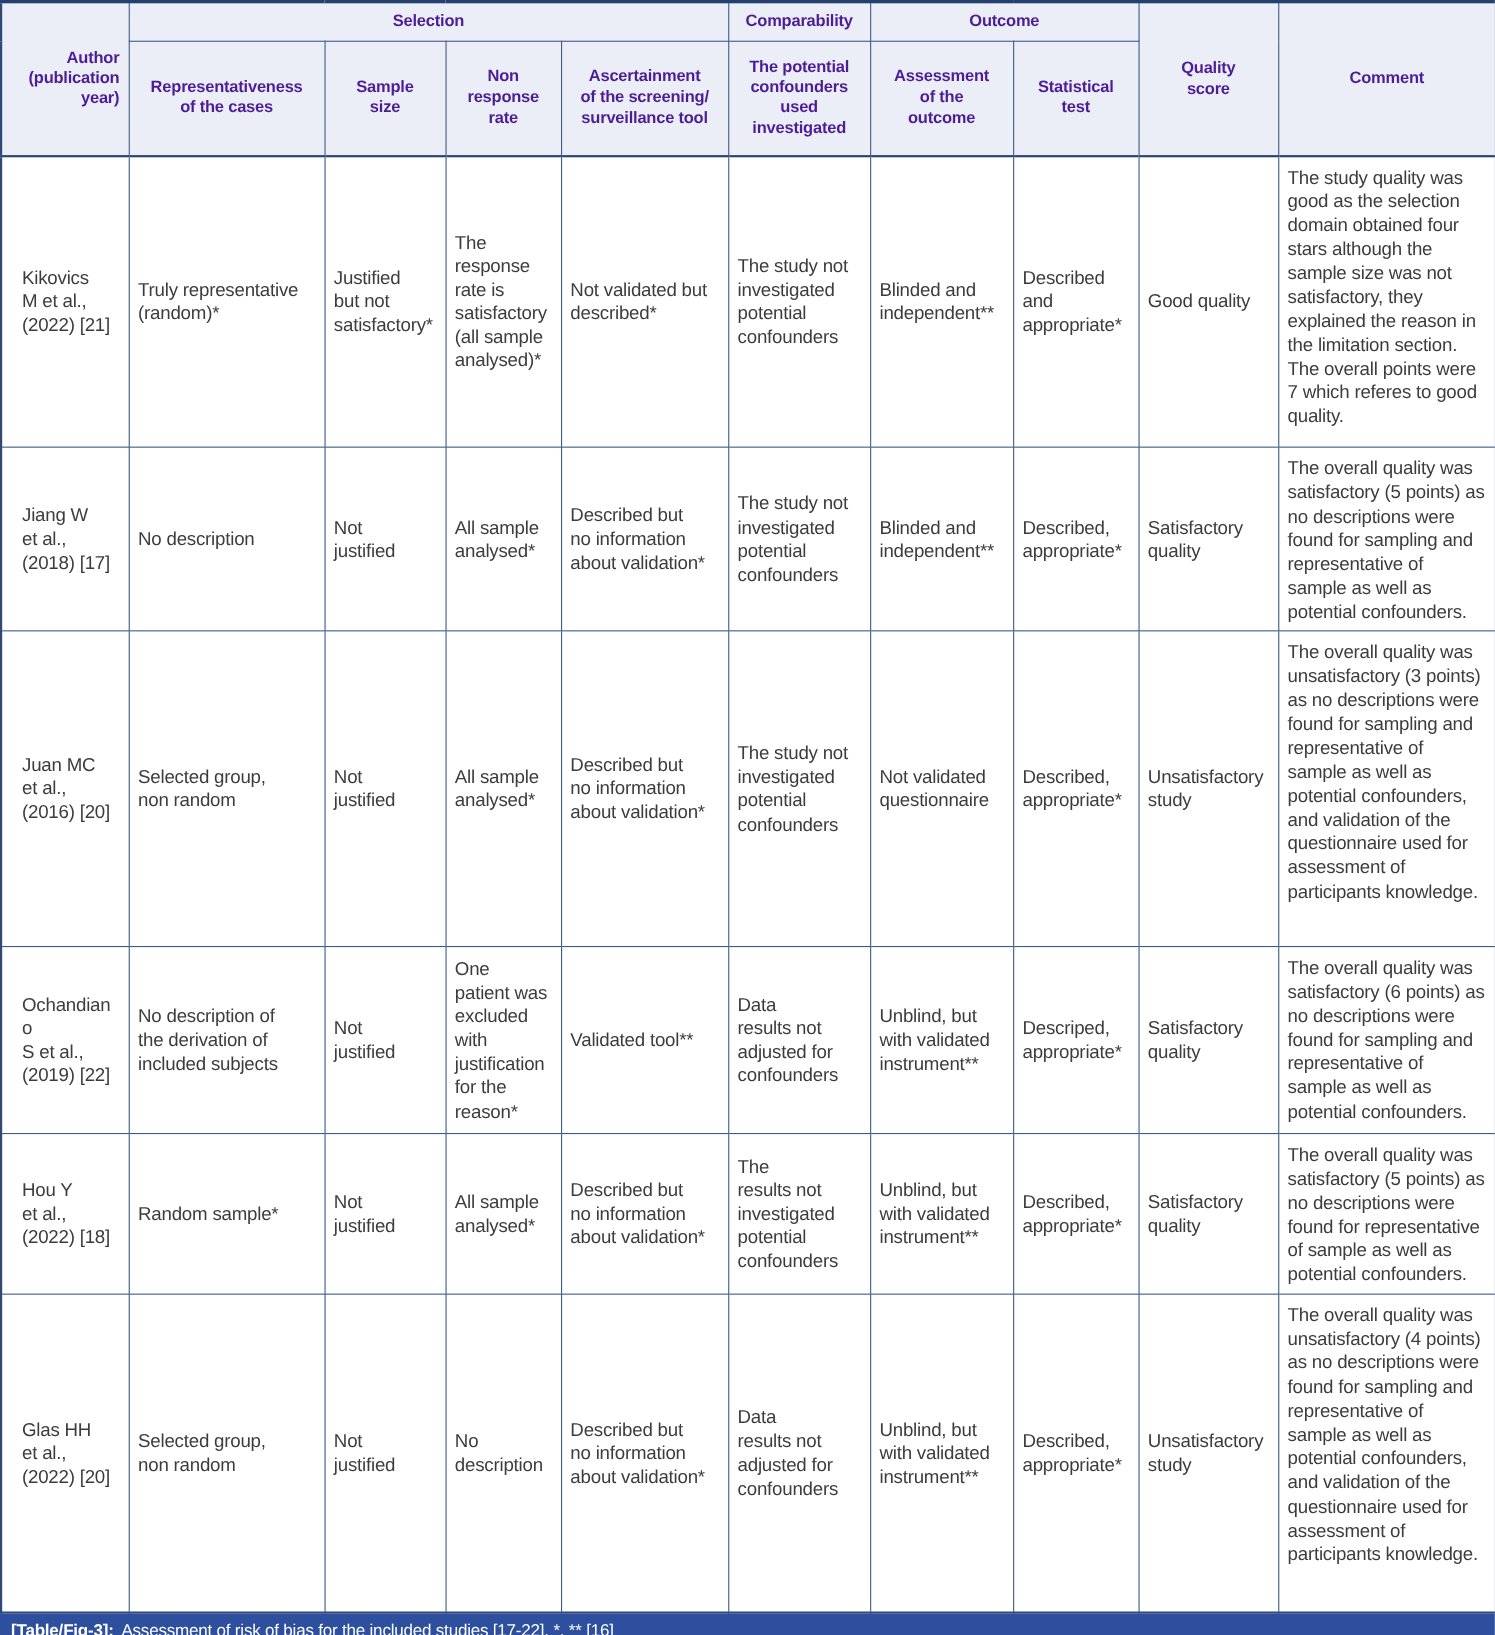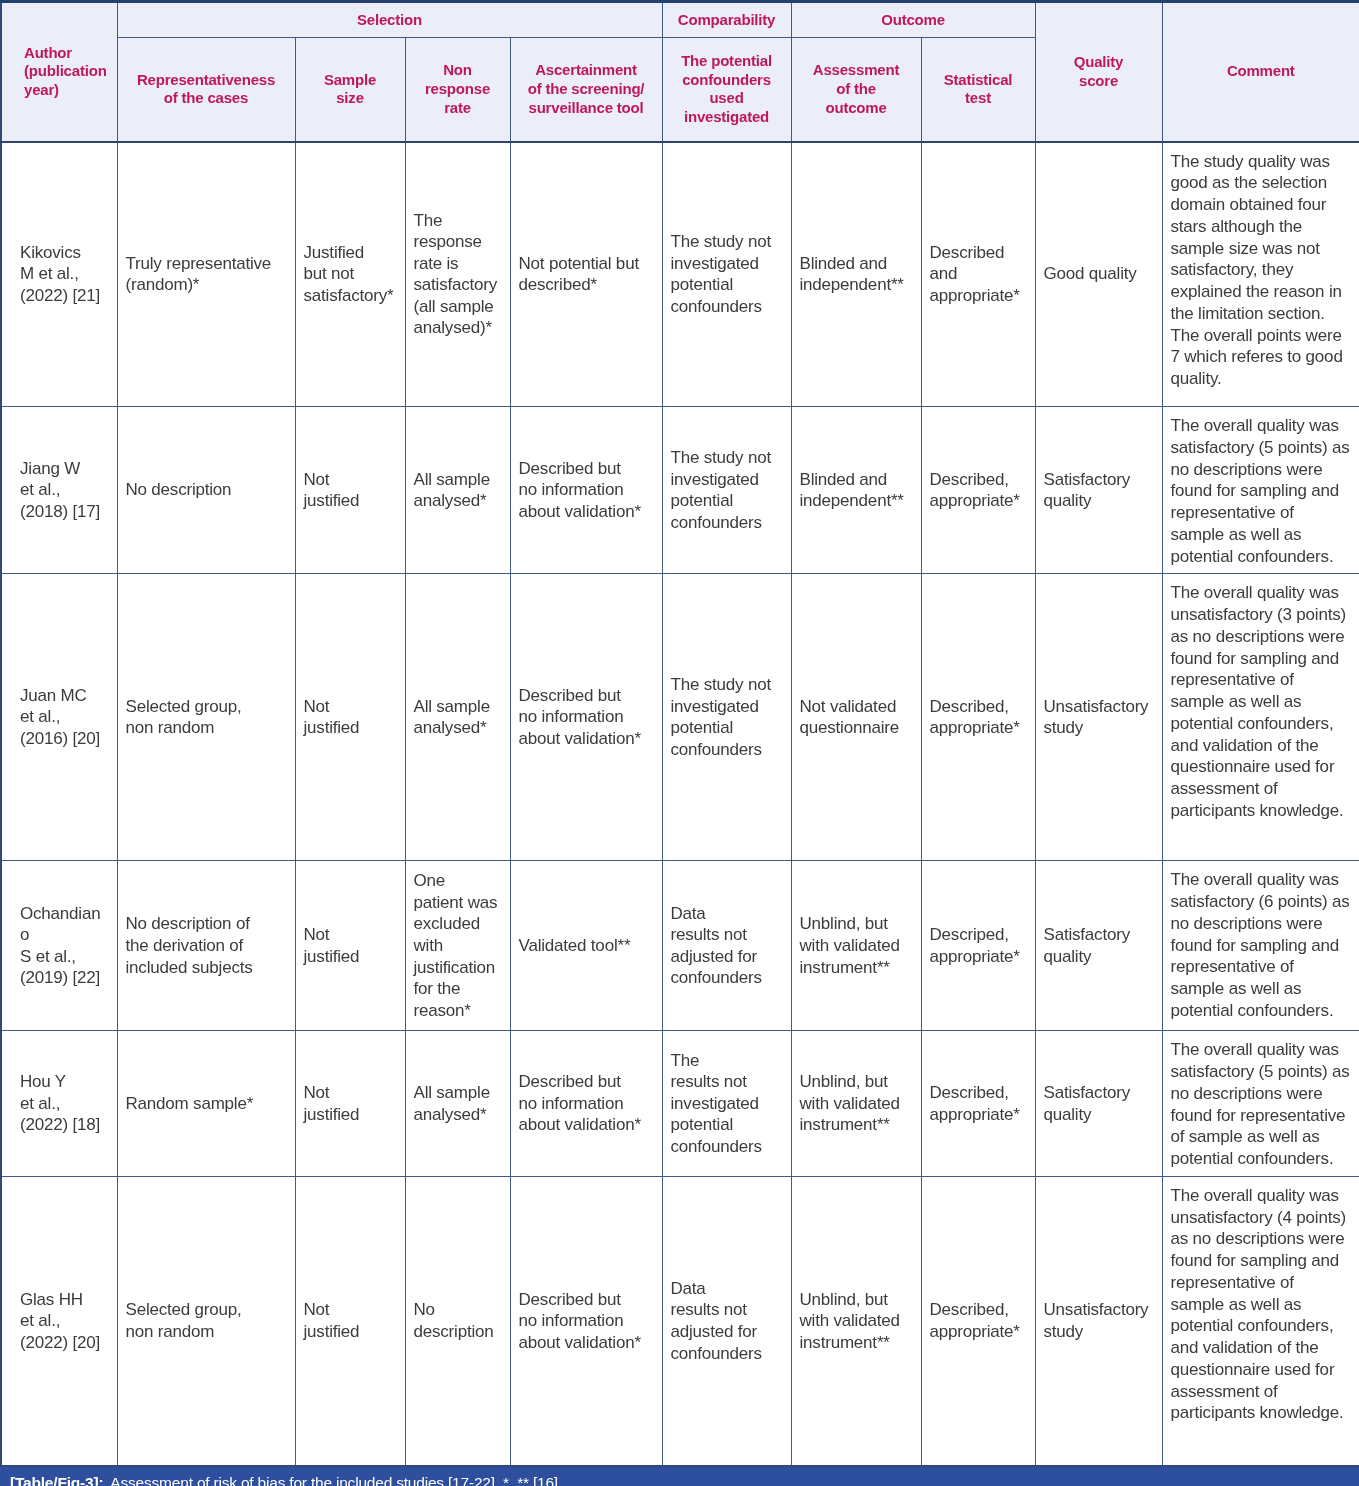--- a/index.html
+++ b/index.html
@@ -21,33 +21,33 @@
   table.rob th, table.rob td {
     border: 1px solid #3f5a87;
     padding: 6px 8px;
     vertical-align: middle;
     word-wrap: break-word;
   }
 
   
   thead th {
     background: #eceef7;
-    color: #be185d;
+    color: #4c1d95;
     font-weight: bold;
     font-size: 15px;
     text-align: center;
     line-height: 1.25;
     white-space: pre-line;
     letter-spacing: -0.2px;
   }
   thead tr.group-row { height: 36px; }
   thead tr.sub-row   { height: 104px; }
   thead tr.sub-row th { border-bottom: 2px solid #2b456e; }
   thead th[rowspan]  { border-bottom: 2px solid #2b456e; }
-  thead th.author-h  { text-align: left; padding-left: 22px; }
+  thead th.author-h  { text-align: right; padding-left: 10px; }
 
   
   tbody td {
     font-size: 17px;
     line-height: 1.27;
     white-space: pre-line;
     text-align: left;
     letter-spacing: -0.2px;
     background: #ffffff;
   }
@@ -138,21 +138,21 @@
 (random)*</td>
     <td>Justified
 but not
 satisfactory*</td>
     <td>The
 response
 rate is
 satisfactory
 (all sample
 analysed)*</td>
-    <td>Not potential but
+    <td>Not validated but
 described*</td>
     <td>The study not
 investigated
 potential
 confounders</td>
     <td>Blinded and
 independent**</td>
     <td>Described
 and
 appropriate*</td>

